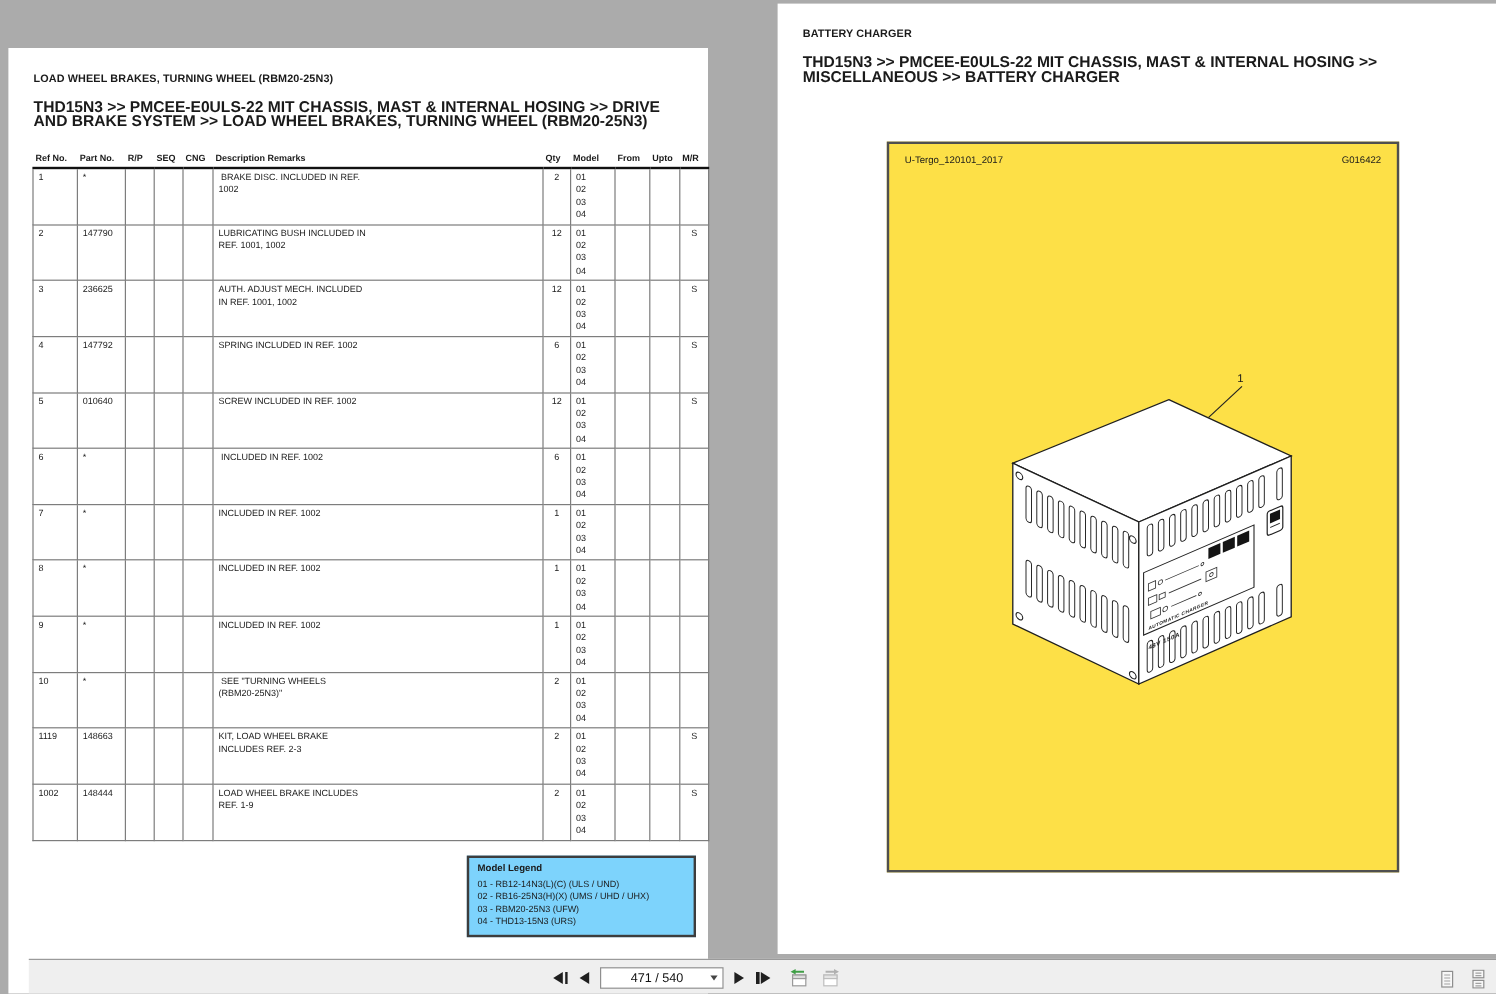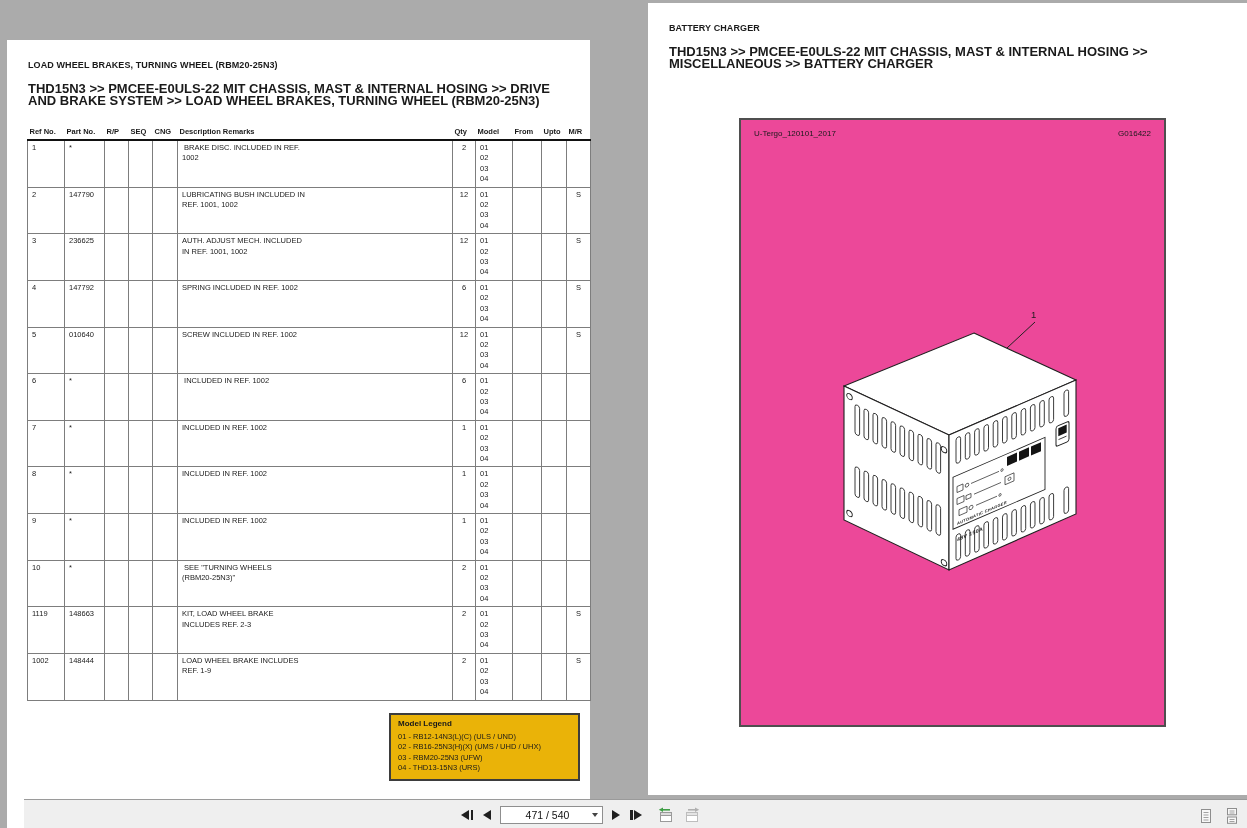--- a/index.html
+++ b/index.html
@@ -25,29 +25,29 @@
   }
   .parts-table td{
     border:1px solid #7d7d7d;font-size:7.5px;line-height:10.4px;
     padding:2px 4px;vertical-align:top;white-space:pre-wrap;overflow:hidden;
   }
   .parts-table td.c-qty,.parts-table td.c-mr{text-align:center;}
 
   
   .model-legend{
     position:absolute;left:382px;top:673px;width:173px;
-    border:2px solid #3d3d3d;padding:4px 7px 6px 7px;background:#eab308;
+    border:2px solid #3d3d3d;padding:4px 7px 6px 7px;background:#7dd3fc;
   }
   .model-legend-title{font-size:8px;font-weight:bold;margin-bottom:4px;}
   .model-legend-item{font-size:7.5px;line-height:10.3px;}
 
   
   .figure-frame{
     position:absolute;left:91px;top:115px;width:427px;height:609px;
-    border:2px solid #4f4f4f;box-sizing:border-box;background:#ec4899;
+    border:2px solid #4f4f4f;box-sizing:border-box;background:#fde047;
   }
   .fig-label{position:absolute;top:9px;font-size:8px;}
   .fig-label-left{left:13px;}
   .fig-label-right{right:13px;margin-left:40px;}
   .figure-frame svg{position:absolute;left:0;top:0;}
   svg text{font-family:"Liberation Sans",sans-serif;fill:#1a1a1a;}
 
   
   .toolbar{
     position:absolute;left:0;bottom:0;width:100%;height:29px;

